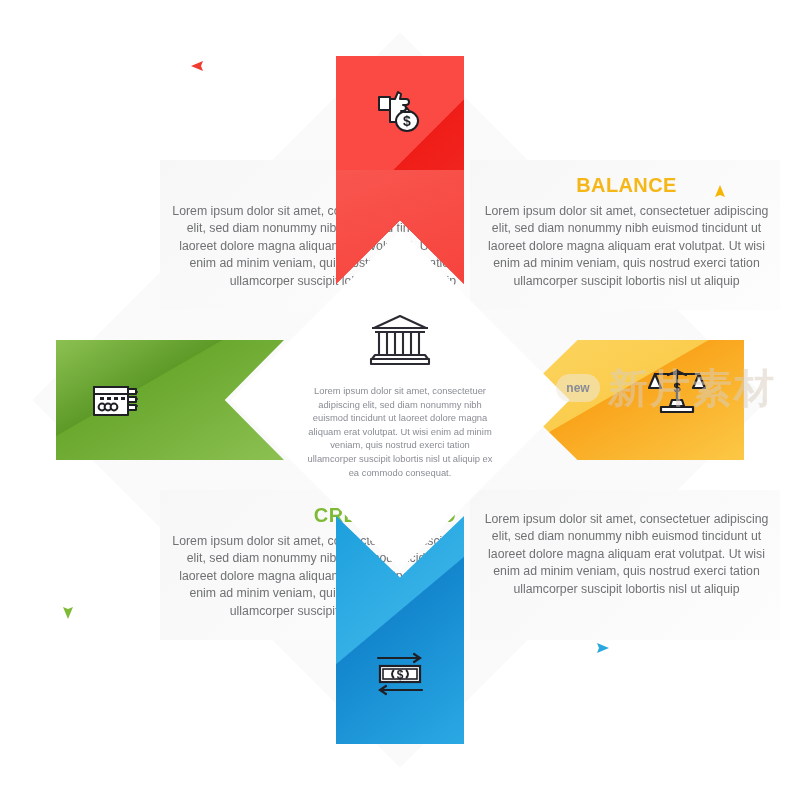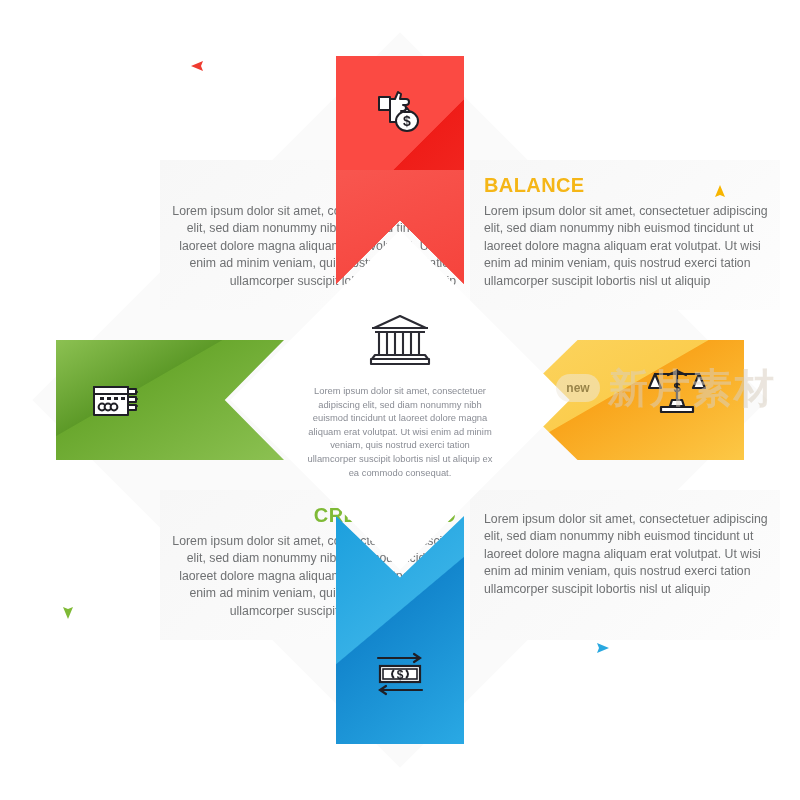--- a/index.html
+++ b/index.html
@@ -36,21 +36,21 @@
 
   .ttl{
     font-size:20px;font-weight:bold;letter-spacing:.4px;
     line-height:22px;margin:0;padding:0;
   }
   .body{
     font-size:12.3px;line-height:17.4px;color:#6f7173;
     margin:7px 0 0 0;padding:0;font-weight:400;
   }
   .ra{text-align:right;}
-  .la{text-align:left;}
+  .la{text-align:center;}
 
   .panel .inner{position:absolute;width:285px;}
   .panel.tl .inner{right:14px;top:14px;}
   .panel.bl .inner{right:14px;top:14px;}
   .panel.tr .inner{left:14px;top:14px;}
   .panel.br .inner{left:14px;top:14px;}
 
   .c-red{color:#f0372f;}
   .c-yel{color:#f5b617;}
   .c-grn{color:#7fba36;}
@@ -131,21 +131,21 @@
   
   .wm{
     position:absolute;left:556px;top:368px;
     display:flex;align-items:center;gap:8px;
     opacity:.52;pointer-events:none;
   }
   .wm-badge{
     width:44px;height:28px;border-radius:14px;
     background:#efe9dd;
     display:flex;align-items:center;justify-content:center;
-    font-size:12px;color:#404040;font-weight:bold;
+    font-size:12px;color:#1d4ed8;font-weight:bold;
   }
   .wm-cn{
     font-size:40px;font-weight:bold;color:#d9cfc0;
     letter-spacing:2px;line-height:40px;
     font-family:"DejaVu Sans", sans-serif;
   }
 </style>
 </head>
 <body>
 

